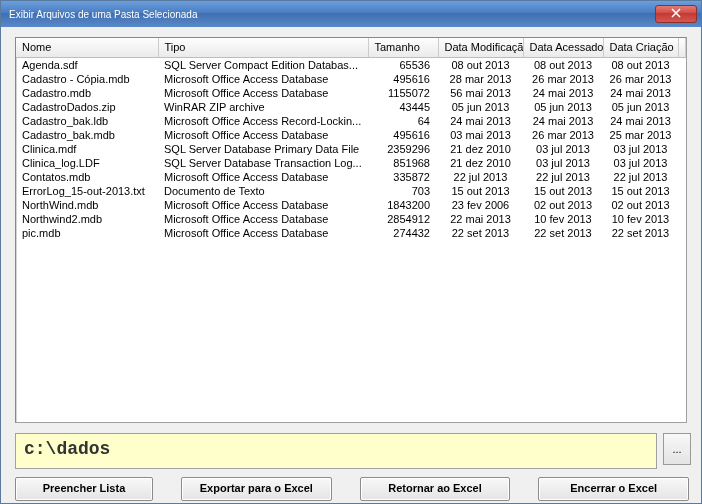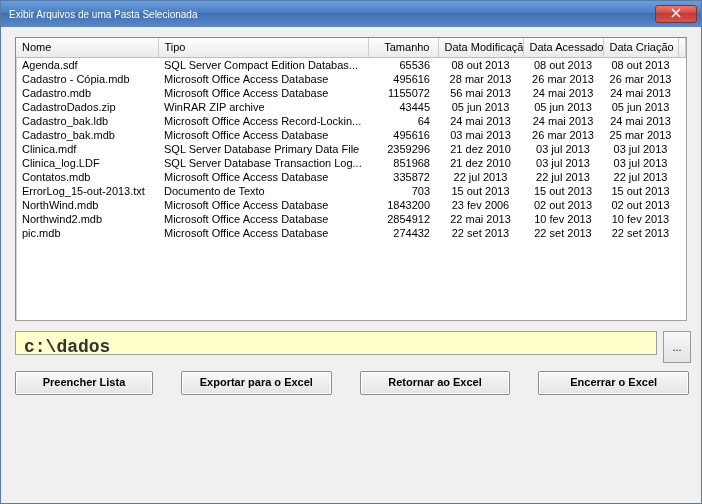--- a/index.html
+++ b/index.html
@@ -29,21 +29,21 @@
     margin-right: 4px;
     position: relative;
     display: flex; align-items: center; justify-content: center;
   }
   .titlebar .close-btn svg { width: 10px; height: 10px; }
   .content {
     padding: 10px 10px 8px 14px;
   }
   .list-frame {
     width: 672px;
-    height: 284px;
+    height: 386px;
     background: #fff;
     border: 1px solid #a0a0a0;
     border-top-color: #888;
     border-left-color: #888;
     box-shadow: inset 1px 1px 0 #d4d4d4;
     overflow: hidden;
   }
   table.list {
     width: 100%;
     border-collapse: collapse;
@@ -53,21 +53,21 @@
     background: linear-gradient(#fdfdfd, #eaeaea);
     border-right: 1px solid #cccccc;
     border-bottom: 1px solid #bdbdbd;
     font-weight: normal;
     text-align: left;
     padding: 3px 6px 3px 6px;
     height: 19px;
     white-space: nowrap;
     overflow: hidden;
   }
-  table.list thead th.num { text-align: right; padding-right: 8px; }
+  table.list thead th.num { text-align: left; padding-right: 8px; }
   table.list thead th.center { text-align: center; }
   table.list tbody td {
     padding: 0 6px;
     height: 14px;
     line-height: 14px;
     white-space: nowrap;
     overflow: hidden;
     text-overflow: ellipsis;
   }
   table.list tbody td.num { text-align: right; padding-right: 8px; }
@@ -87,21 +87,21 @@
   }
   .path-field {
     flex: 1;
     background: #ffffcc;
     border: 1px solid #a0a0a0;
     padding: 6px 8px;
     font-family: "Courier New", monospace;
     font-size: 18px;
     font-weight: bold;
     color: #333;
-    height: 24px;
+    height: 36px;
     line-height: 18px;
   }
   .browse-btn {
     width: 28px; height: 32px;
     background: linear-gradient(#f8f8f8, #e4e4e4);
     border: 1px solid #9a9a9a;
     font-size: 11px;
     display: flex; align-items: center; justify-content: center;
     cursor: pointer;
   }

